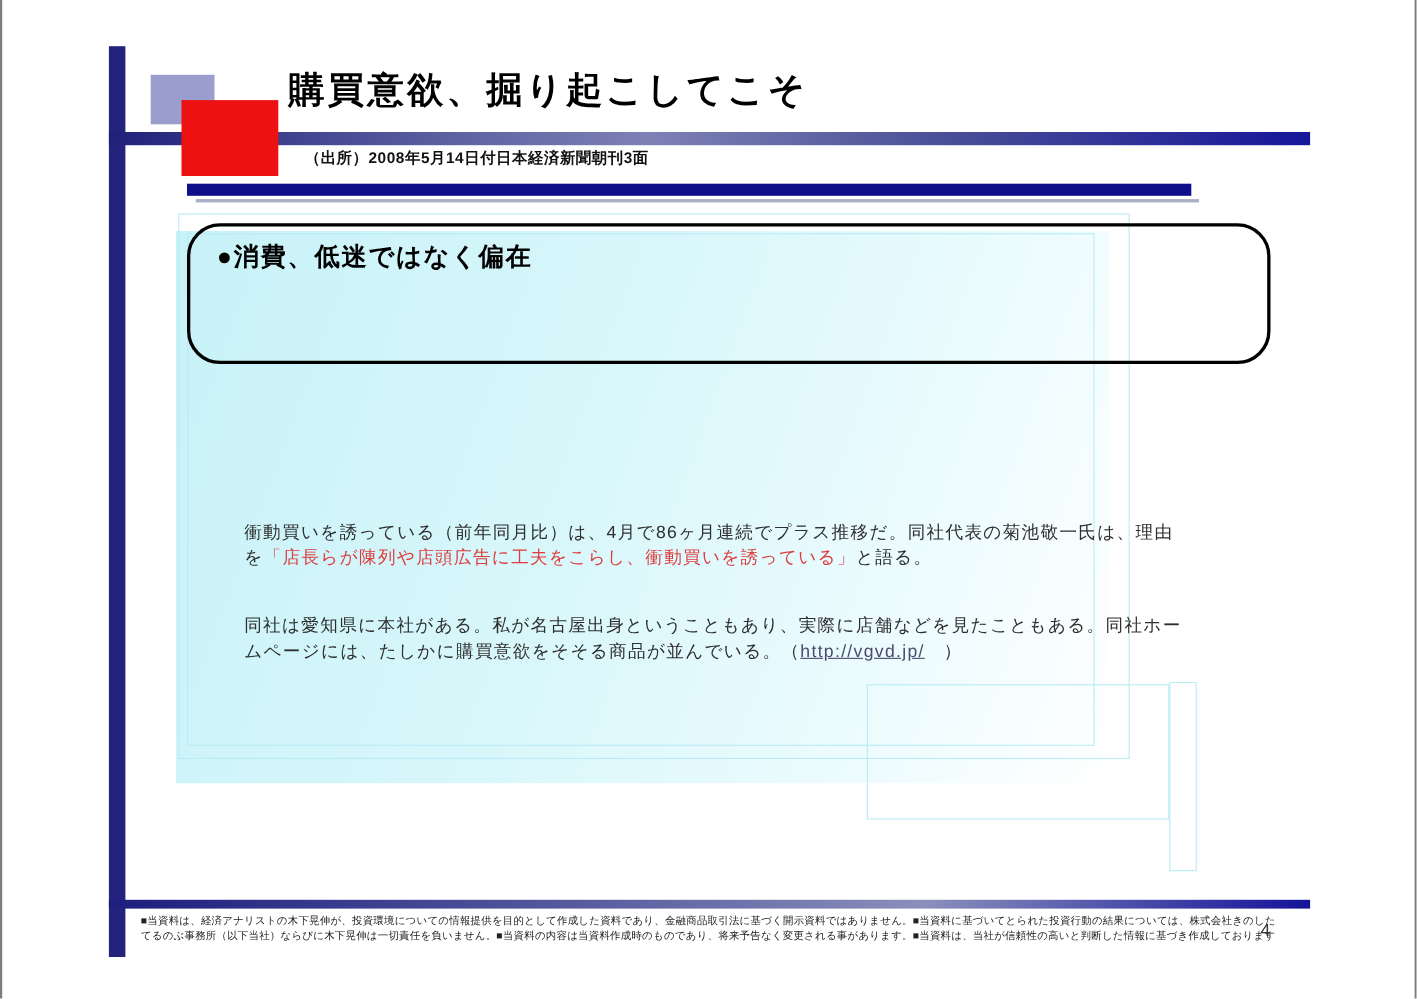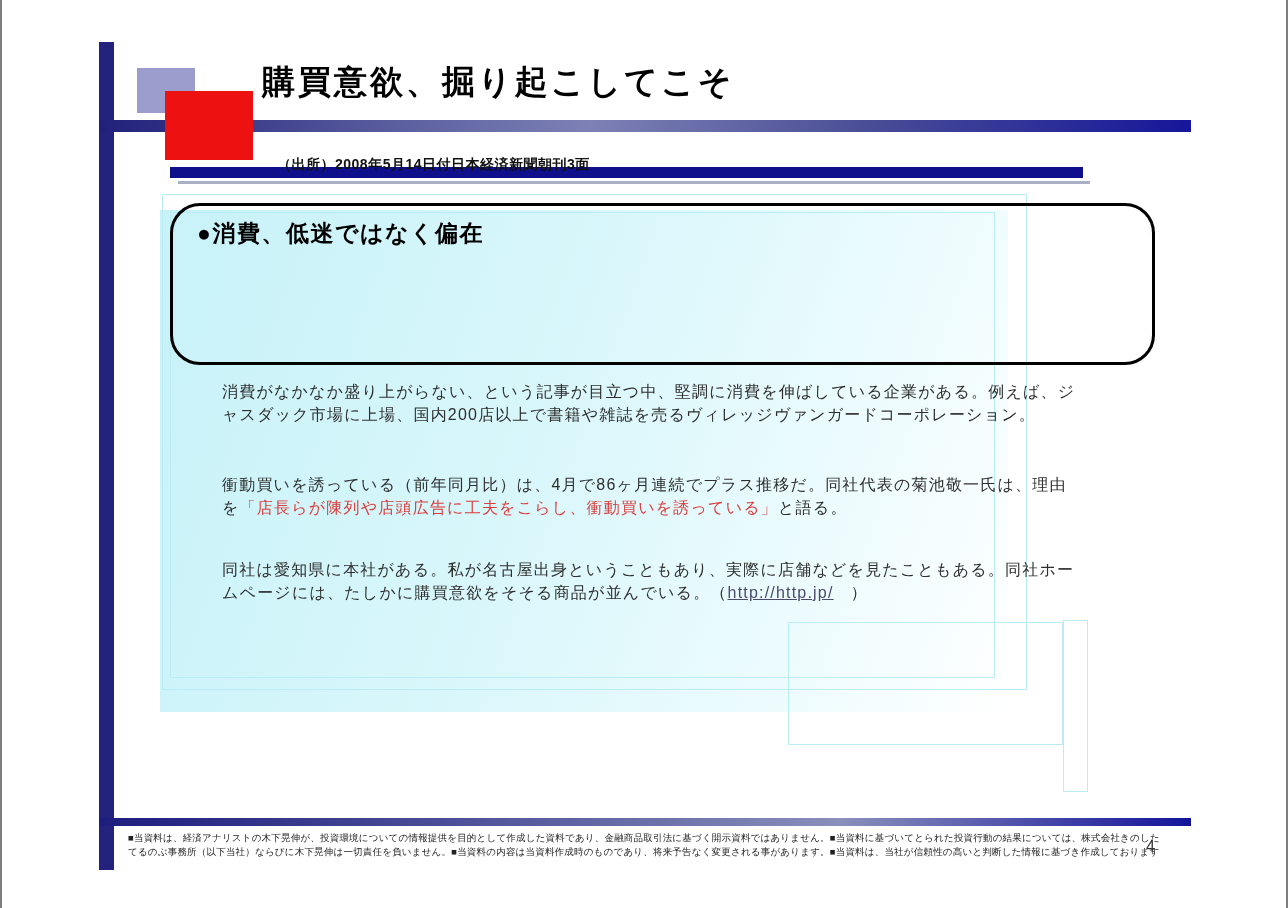--- a/index.html
+++ b/index.html
@@ -34,21 +34,21 @@
   .sq-red {
     position: absolute; left: 165px; top: 91px; width: 88px; height: 69px;
     background: #ee1111; z-index: 5;
   }
   .page-title {
     position: absolute; left: 262px; top: 60px; z-index: 6;
     font-size: 33px; font-weight: bold; color: #000000; letter-spacing: 3px;
     white-space: nowrap;
   }
   .source-line {
-    position: absolute; left: 277px; top: 156px; z-index: 6;
+    position: absolute; left: 277px; top: 135px; z-index: 6;
     font-size: 14px; font-weight: bold; color: #111111; letter-spacing: 0.5px;
     white-space: nowrap;
     text-align: right;
   }
   .hbar-mid {
     position: absolute; left: 170px; top: 167px; width: 913px; height: 11px;
     background: #0f0f8c; z-index: 4;
   }
   .gray-line {
     position: absolute; left: 178px; top: 181px; width: 912px; height: 3px;
@@ -62,21 +62,21 @@
     z-index: 1;
   }
   .cyan-rect { position: absolute; border: 1px solid #b9ecf4; z-index: 2; }
   .cyan-rect-a { left: 162px;  top: 194px; width: 865px; height: 496px; }
   .cyan-rect-b { left: 170px;  top: 212px; width: 825px; height: 466px; }
   .cyan-rect-c { left: 788px;  top: 622px; width: 275px; height: 123px; }
   .cyan-rect-d { left: 1063px; top: 620px; width: 25px;  height: 172px; }
 
   
   .bullet-box {
-    position: absolute; left: 170px; top: 203px; width: 985px; height: 162px;
+    position: absolute; left: 170px; top: 203px; width: 985px; height: 128px;
     border: 3px solid #000000; border-radius: 30px; z-index: 3;
     background: transparent;
   }
   .bullet-line {
     position: absolute; left: 24px; white-space: nowrap;
     font-size: 23px; font-weight: bold; color: #000000; letter-spacing: 1.5px;
   }
   .bullet-1 { top: 12px; }
   .bullet-2 { top: 64px; }
   .bullet-3 { top: 116px; }
@@ -131,25 +131,24 @@
   <div class="sq-red"></div>
   <h1 class="page-title">購買意欲、掘り起こしてこそ</h1>
   <div class="source-line">（出所）2008年5月14日付日本経済新聞朝刊3面</div>
   <div class="hbar-mid"></div>
   <div class="gray-line"></div>
 
   <div class="bullet-box">
     <div class="bullet-line bullet-1">●消費、低迷ではなく偏在</div>
   </div>
 
-  <p class="para p1">消費がなかなか盛り上がらない、という記事が目立つ中、堅調に消費を伸ばしている企業がある。例えば、ジャスダック市場に上場、国内200店以上で書籍や雑誌を売るヴィレッジヴァンガードコーポレーション。</p>
 
   <p class="para p2"><span>衝動買いを誘っている（前年同月比）は、4月で86ヶ月連続でプラス推移だ。同社代表の菊池敬一氏は、理由を</span><span class="red-text">「店長らが陳列や店頭広告に工夫をこらし、衝動買いを誘っている」</span><span>と語る。</span></p>
 
-  <p class="para p3"><span>同社は愛知県に本社がある。私が名古屋出身ということもあり、実際に店舗などを見たこともある。同社ホームページには、たしかに購買意欲をそそる商品が並んでいる。（</span><span class="link-text">http://http.jp/</span><span>　）</span></p>
+  <p class="para p3"><span>同社は愛知県に本社がある。私が名古屋出身ということもあり、実際に店舗などを見たこともある。同社ホームページには、たしかに購買意欲をそそる商品が並んでいる。（</span><span class="link-text">http://vgvd.jp/</span><span>　）</span></p>
 
 
 
   <div class="footer-bar"></div>
   <div class="footer-text">
     <div>■当資料は、経済アナリストの木下晃伸が、投資環境についての情報提供を目的として作成した資料であり、金融商品取引法に基づく開示資料ではありません。■当資料に基づいてとられた投資行動の結果については、株式会社きのした</div>
     <div>てるのぶ事務所（以下当社）ならびに木下晃伸は一切責任を負いません。■当資料の内容は当資料作成時のものであり、将来予告なく変更される事があります。■当資料は、当社が信頼性の高いと判断した情報に基づき作成しております</div>
   </div>
   <div class="page-number">4</div>
 

